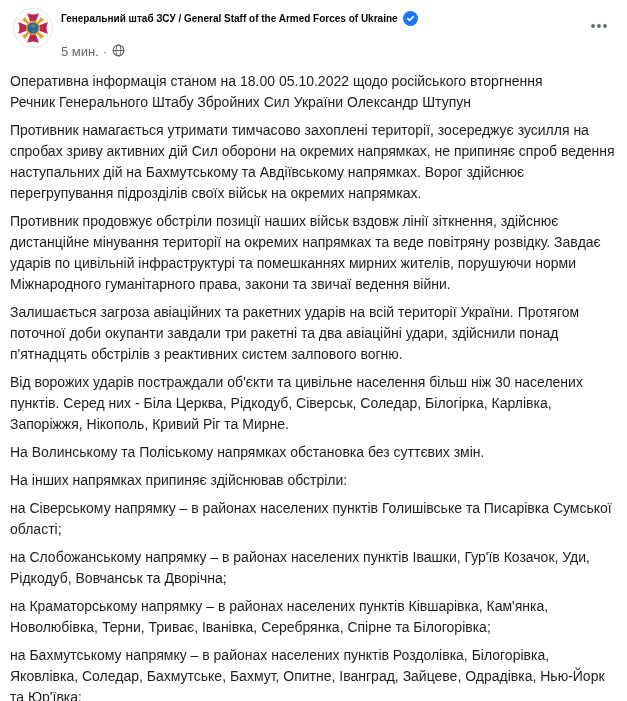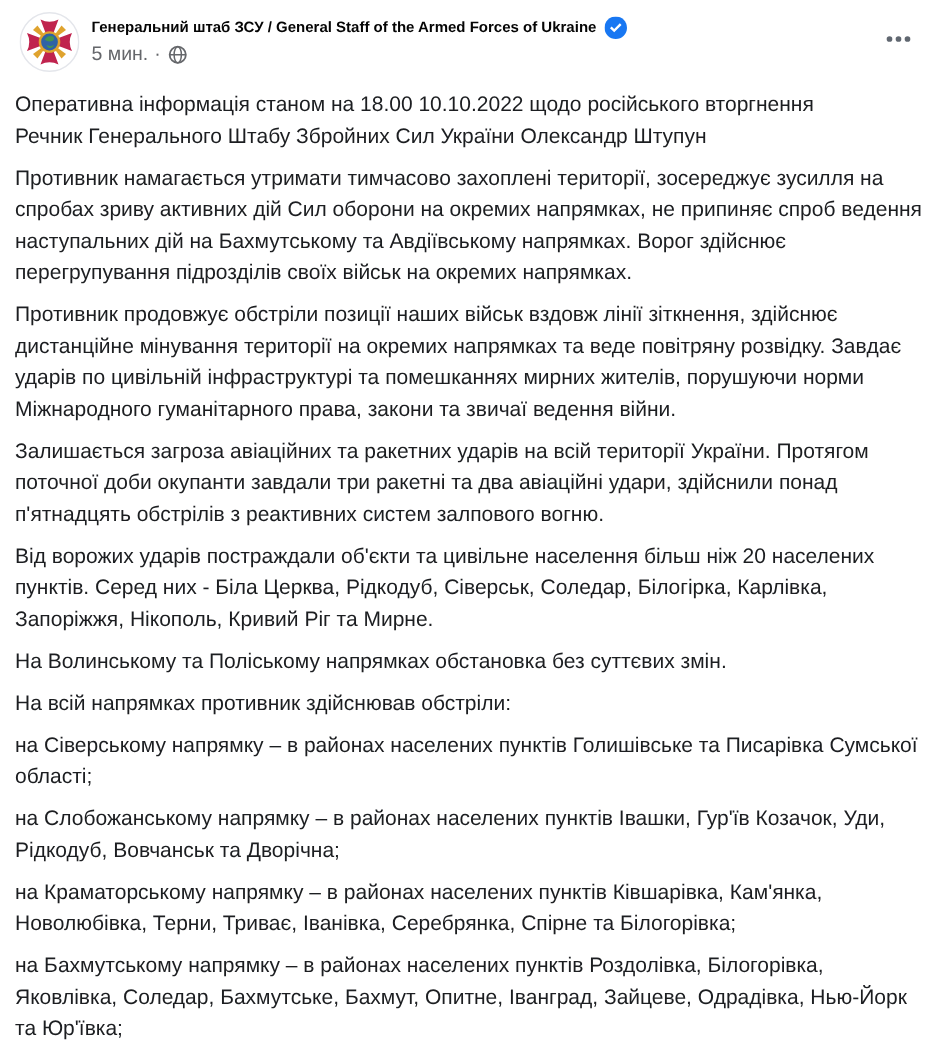--- a/index.html
+++ b/index.html
@@ -49,26 +49,26 @@
     line-height: 19px;
     cursor: pointer;
     white-space: nowrap;
   }
   .verified-badge {
     display: inline-flex;
     flex: 0 0 auto;
   }
   .meta-row {
     display: flex;
-    align-items: center;
+    align-items: flex-start;
     gap: 4px;
     font-size: 13px;
     color: #65676B;
     line-height: 16px;
-    margin-top: 0;
+    margin-top: 16px;
   }
   .meta-row .timestamp { cursor: pointer; }
   .meta-sep { color: #65676B; }
   .privacy-globe { display: inline-flex; margin-left: 1px; }
   .more-btn {
     flex: 0 0 auto;
     width: 28px;
     height: 28px;
     margin-top: 4px;
     border-radius: 50%;
@@ -145,28 +145,28 @@
       <svg width="20" height="20" viewBox="0 0 20 20">
         <circle cx="4" cy="10" r="1.9" fill="#606770"></circle>
         <circle cx="10" cy="10" r="1.9" fill="#606770"></circle>
         <circle cx="16" cy="10" r="1.9" fill="#606770"></circle>
       </svg>
     </div>
 
   </div>
 
   <div class="post-body">
-    <p>Оперативна інформація станом на 18.00 10.10.2022 щодо російського вторгнення
+    <p>Оперативна інформація станом на 18.00 05.10.2022 щодо російського вторгнення
 Речник Генерального Штабу Збройних Сил України Олександр Штупун</p>
     <p>Противник намагається утримати тимчасово захоплені території, зосереджує зусилля на спробах зриву активних дій Сил оборони на окремих напрямках, не припиняє спроб ведення наступальних дій на Бахмутському та Авдіївському напрямках. Ворог здійснює перегрупування підрозділів своїх військ на окремих напрямках.</p>
     <p>Противник продовжує обстріли позиції наших військ вздовж лінії зіткнення, здійснює дистанційне мінування території на окремих напрямках та веде повітряну розвідку. Завдає ударів по цивільній інфраструктурі та помешканнях мирних жителів, порушуючи норми Міжнародного гуманітарного права, закони та звичаї ведення війни.</p>
     <p>Залишається загроза авіаційних та ракетних ударів на всій території України. Протягом поточної доби окупанти завдали три ракетні та два авіаційні удари, здійснили понад п'ятнадцять обстрілів з реактивних систем залпового вогню.</p>
-    <p>Від ворожих ударів постраждали об'єкти та цивільне населення більш ніж 20 населених пунктів. Серед них - Біла Церква, Рідкодуб, Сіверськ, Соледар, Білогірка, Карлівка, Запоріжжя, Нікополь, Кривий Ріг та Мирне.</p>
+    <p>Від ворожих ударів постраждали об'єкти та цивільне населення більш ніж 30 населених пунктів. Серед них - Біла Церква, Рідкодуб, Сіверськ, Соледар, Білогірка, Карлівка, Запоріжжя, Нікополь, Кривий Ріг та Мирне.</p>
     <p>На Волинському та Поліському напрямках обстановка без суттєвих змін.</p>
-    <p>На всій напрямках противник здійснював обстріли:</p>
+    <p>На інших напрямках припиняє здійснював обстріли:</p>
     <p>на Сіверському напрямку – в районах населених пунктів Голишівське та Писарівка Сумської області;</p>
     <p>на Слобожанському напрямку – в районах населених пунктів Івашки, Гур'їв Козачок, Уди, Рідкодуб, Вовчанськ та Дворічна;</p>
     <p>на Краматорському напрямку – в районах населених пунктів Ківшарівка, Кам'янка, Новолюбівка, Терни, Триває, Іванівка, Серебрянка, Спірне та Білогорівка;</p>
     <p>на Бахмутському напрямку – в районах населених пунктів Роздолівка, Білогорівка, Яковлівка, Соледар, Бахмутське, Бахмут, Опитне, Іванград, Зайцеве, Одрадівка, Нью-Йорк та Юр'ївка;</p>
 
   </div>
 
 </div>
 
 </body></html>

